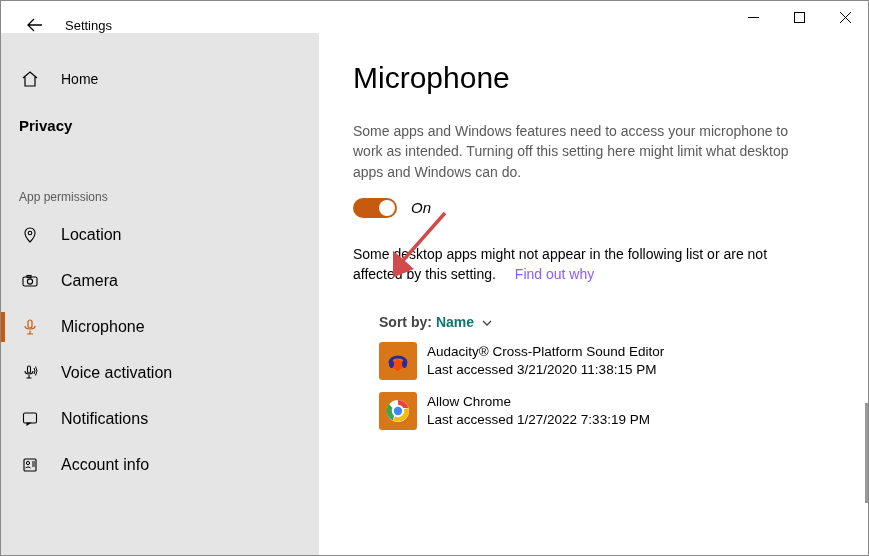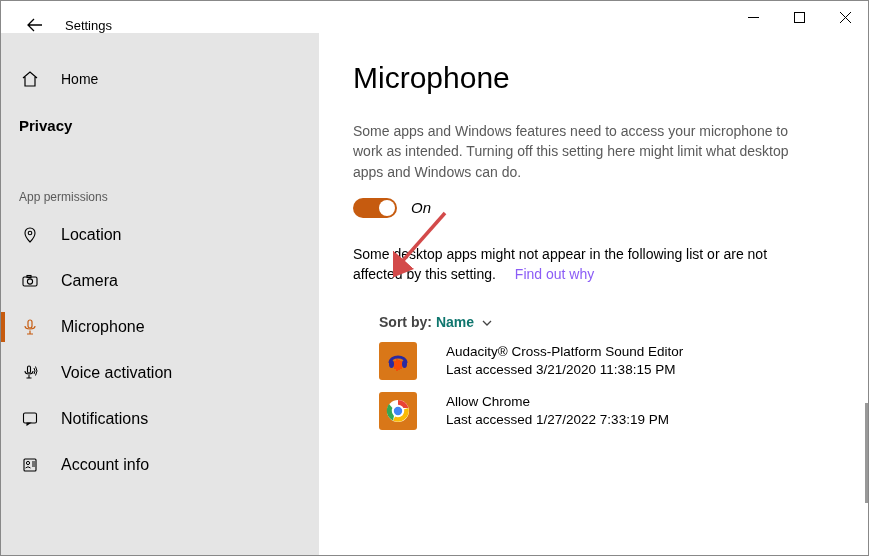--- a/index.html
+++ b/index.html
@@ -205,21 +205,20 @@
     color: #444;
     font-weight: bold;
   }
   .sortby .value { margin-left: 4px; color:#0f766e; cursor:pointer; display:flex; align-items:flex-end; }
 
   .app-list { margin-top: 10px; margin-left: 26px; }
   .app-row {
     display: flex;
     align-items: center;
     margin-top: 12px;
-    gap: 19px;
   }
   .app-icon {
     width: 38px;
     height: 38px;
     border-radius: 3px;
     display: flex;
     align-items: center;
     justify-content: center;
     flex-shrink: 0;
   }

